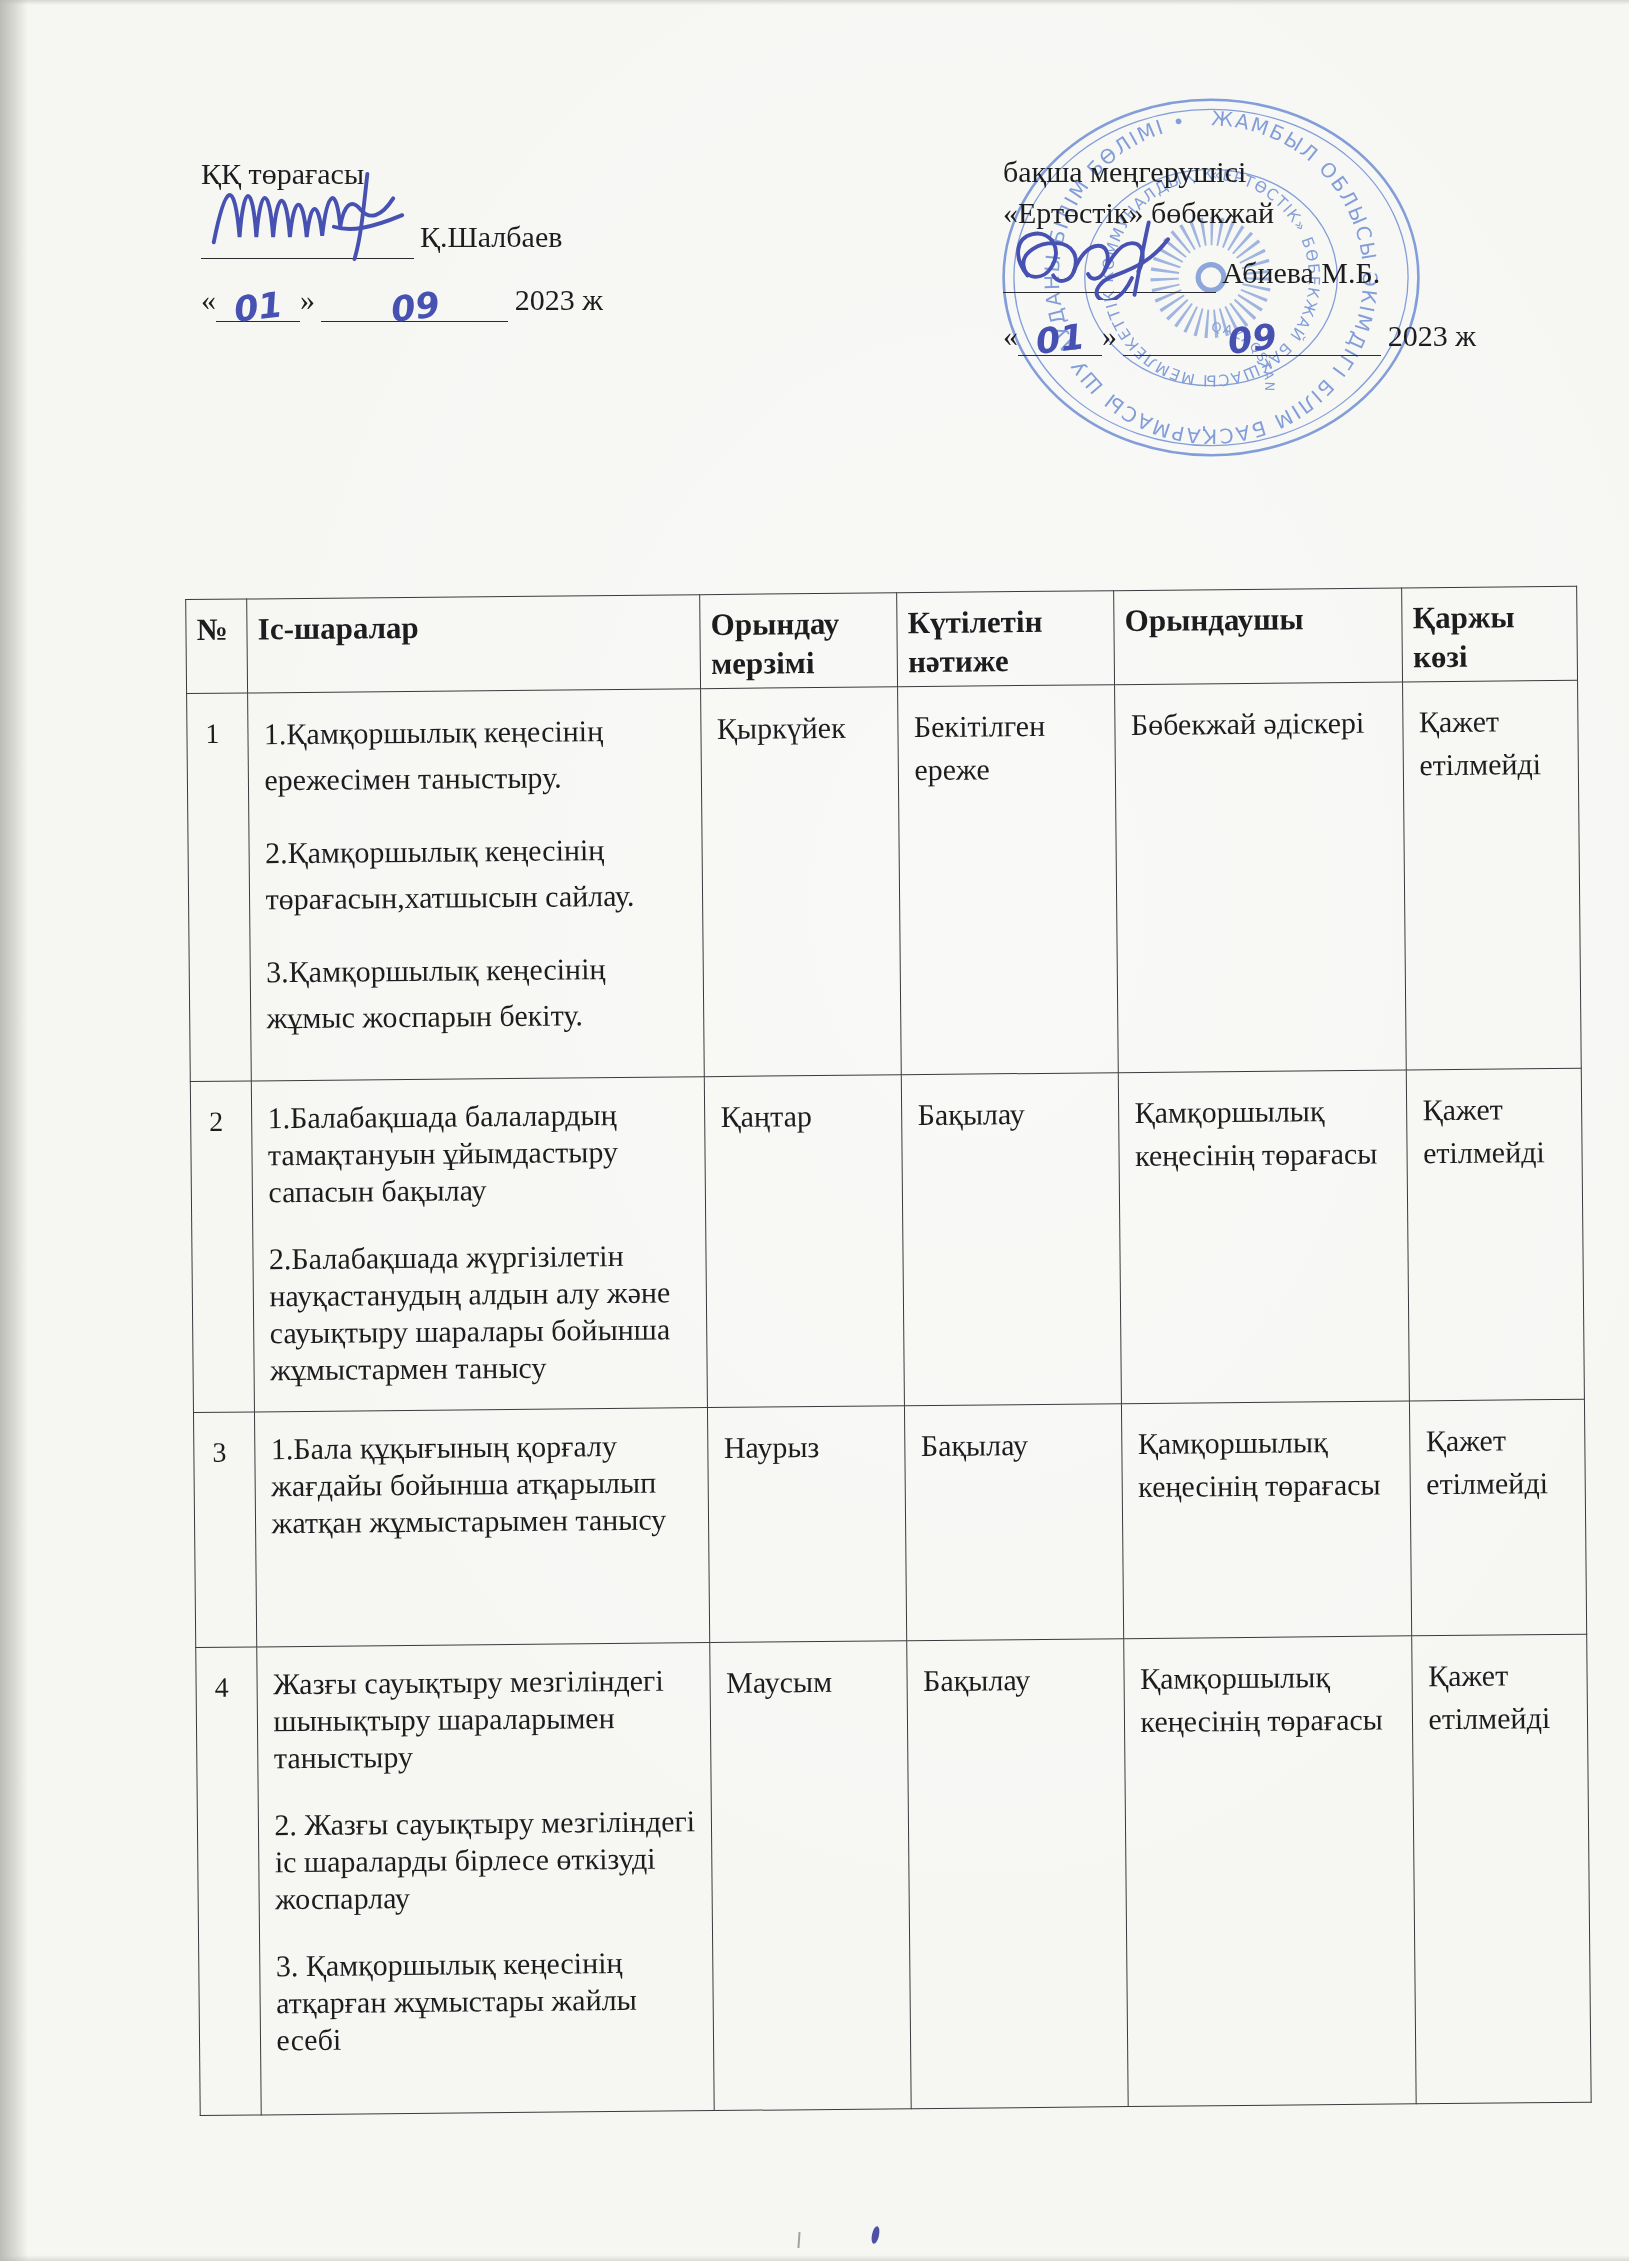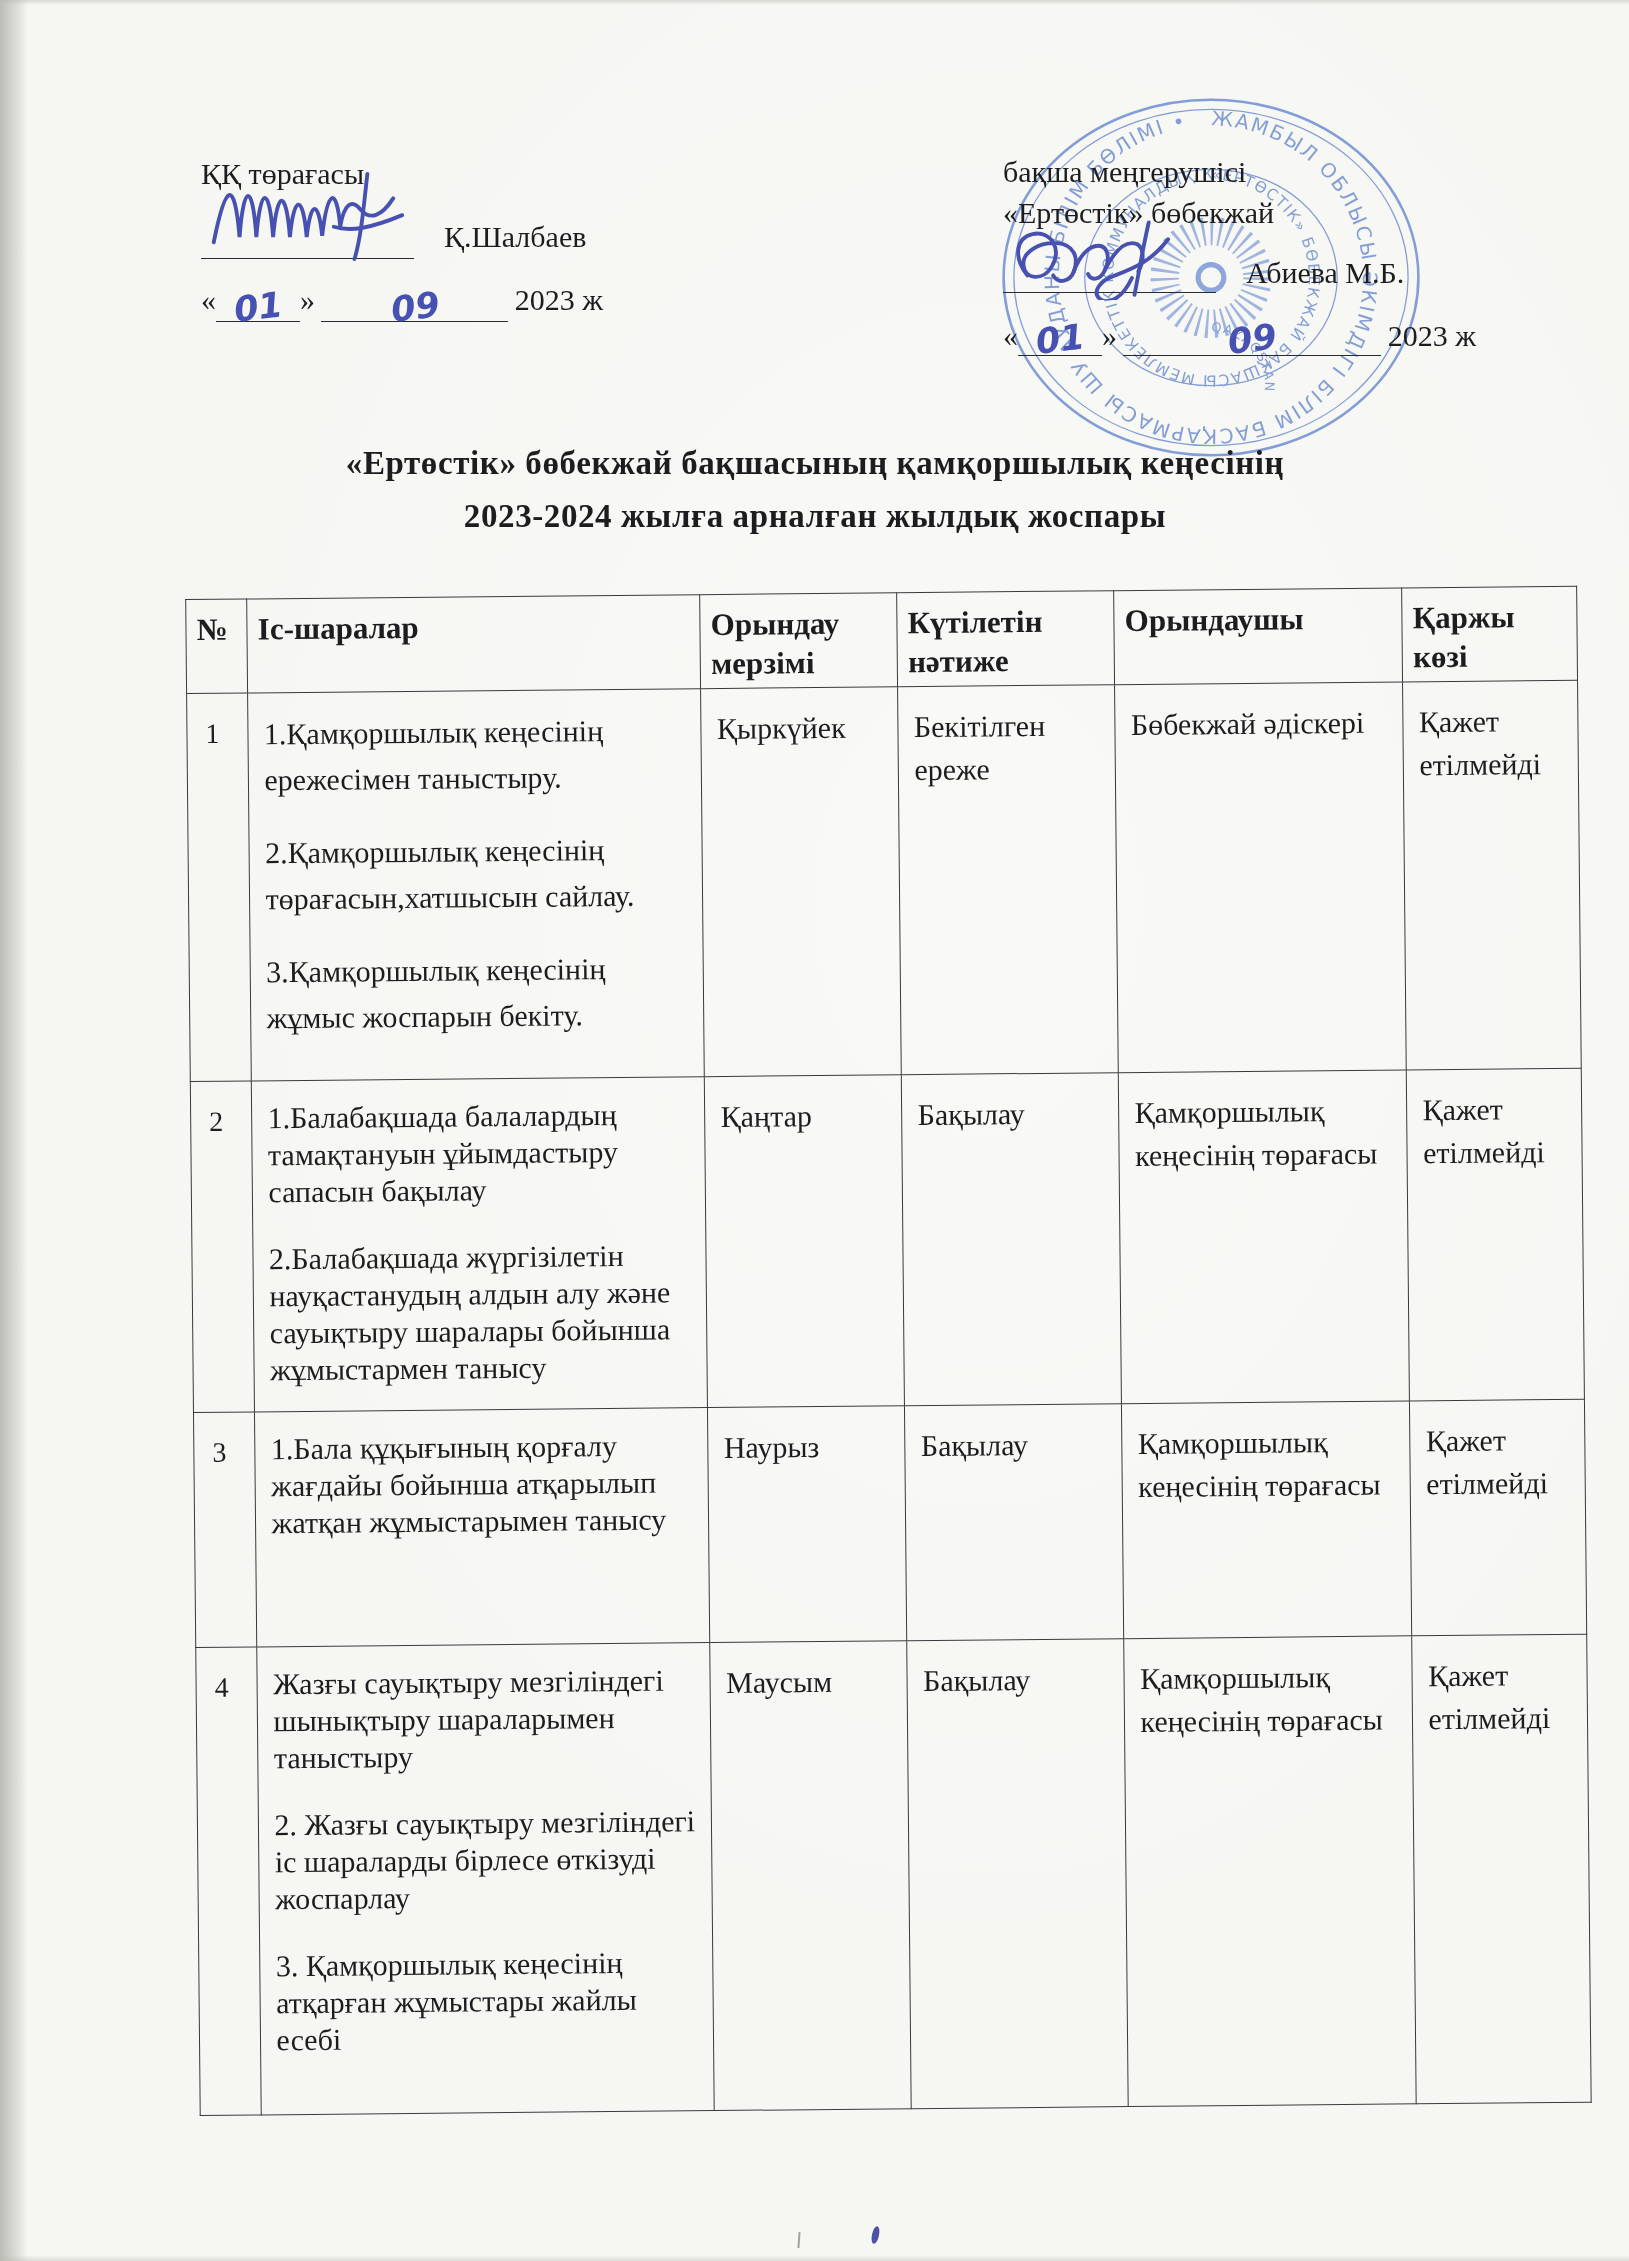--- a/index.html
+++ b/index.html
@@ -19,21 +19,21 @@
   .edge-top{position:absolute;left:0;top:0;width:100%;height:5.2px;background:linear-gradient(#b7b7b0,rgba(246,247,243,0));opacity:.5;}
   .edge-bottom{position:absolute;left:0;bottom:0;width:100%;height:6.4px;background:linear-gradient(rgba(246,247,243,0),#b9b9b2);opacity:.45;}
 
   
   .approval{position:absolute;font-size:30px;line-height:44px;white-space:nowrap;}
   .approval.left{left:201px;top:152px;}
   .approval.right{left:1003px;top:151px;line-height:41px;}
   .approval .indent{margin-left:46px;}
   .sig-row{position:relative;height:54px;margin-top:19.3px;}
   .sig-line{display:inline-block;width:213px;border-bottom:1.9px solid #2a2a2e;height:36px;vertical-align:bottom;}
-  .sig-name{margin-left:30px;}
+  .sig-name{margin-left:6px;}
   .sig-svg{position:absolute;left:5.2px;bottom:6.4px;pointer-events:none;}
   .date-row{margin-top:9px;}
   .du-small{display:inline-block;width:84px;border-bottom:1.9px solid #2a2a2e;text-align:center;height:39px;vertical-align:bottom;}
   .du-long{display:inline-block;width:187px;border-bottom:1.9px solid #2a2a2e;text-align:center;height:39px;vertical-align:bottom;margin:0 6.4px;}
   .approval.right .du-long{width:258px;}
   .hw{font-family:"DejaVu Sans",sans-serif;font-style:italic;font-weight:bold;
       color:#4751b2;font-size:35px;display:inline-block;transform:rotate(-7deg);position:relative;top:2.6px;}
 
   
   .stamp{position:absolute;left:997px;top:92px;width:428px;height:371px;opacity:.82;z-index:0;pointer-events:none;}
@@ -134,24 +134,20 @@
           <path d="M192 116 C176 150 154 158 142 148 C130 138 142 120 166 112 C198 100 224 88 248 56"></path>
           <path d="M218 30 C208 74 202 112 196 142"></path>
         </g>
       </svg>
     </div>
     <div class="date-row" data-name="date-row-right">
       <span data-name="date-open-quote">«</span><span class="du-small"><span class="hw" data-name="handwritten-day-right">01</span></span><span data-name="date-close-quote">»</span><span class="du-long"><span class="hw" data-name="handwritten-month-right">09</span></span><span data-name="date-year-right">2023 ж</span>
     </div>
   </div>
 
-  <div class="title" data-name="document-title">
-    <div data-name="title-line-1">«Ертөстік» бөбекжай бақшасының қамқоршылық кеңесінің</div>
-    <div data-name="title-line-2">2023-2024 жылға арналған жылдық жоспары</div>
-  </div>
 
   <div class="plan-table-wrap" data-name="plan-table-wrap">
     <table id="plan-table" data-name="plan-table">
       <colgroup>
         <col class="c0">
           <col class="c1">
           <col class="c2">
           <col class="c3">
           <col class="c4">
           <col class="c5">

